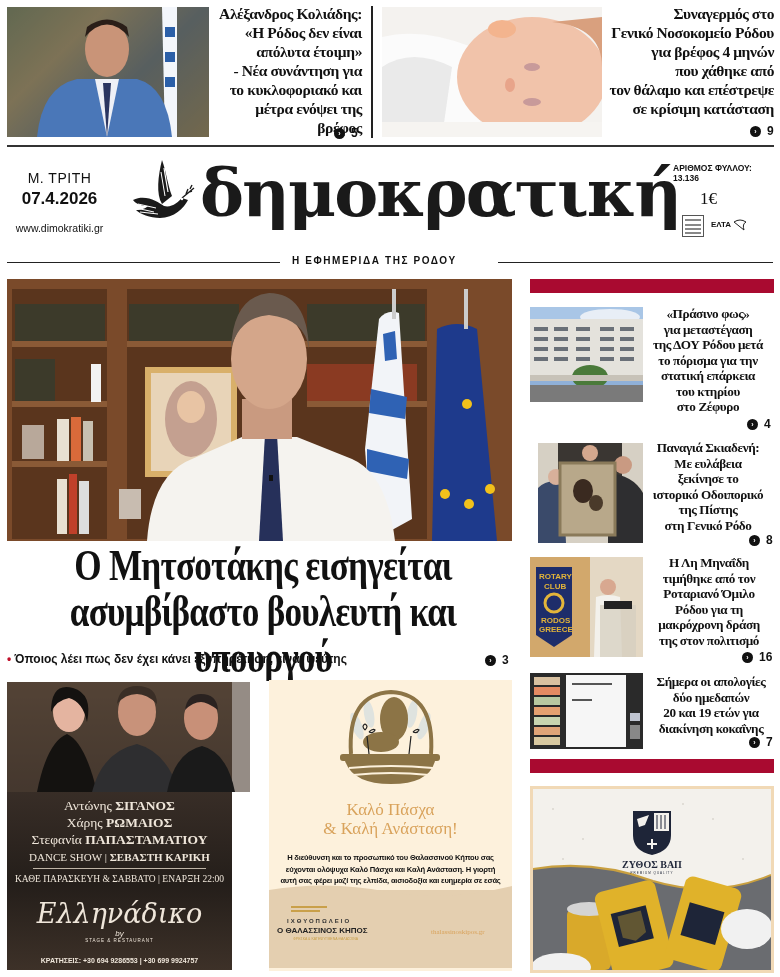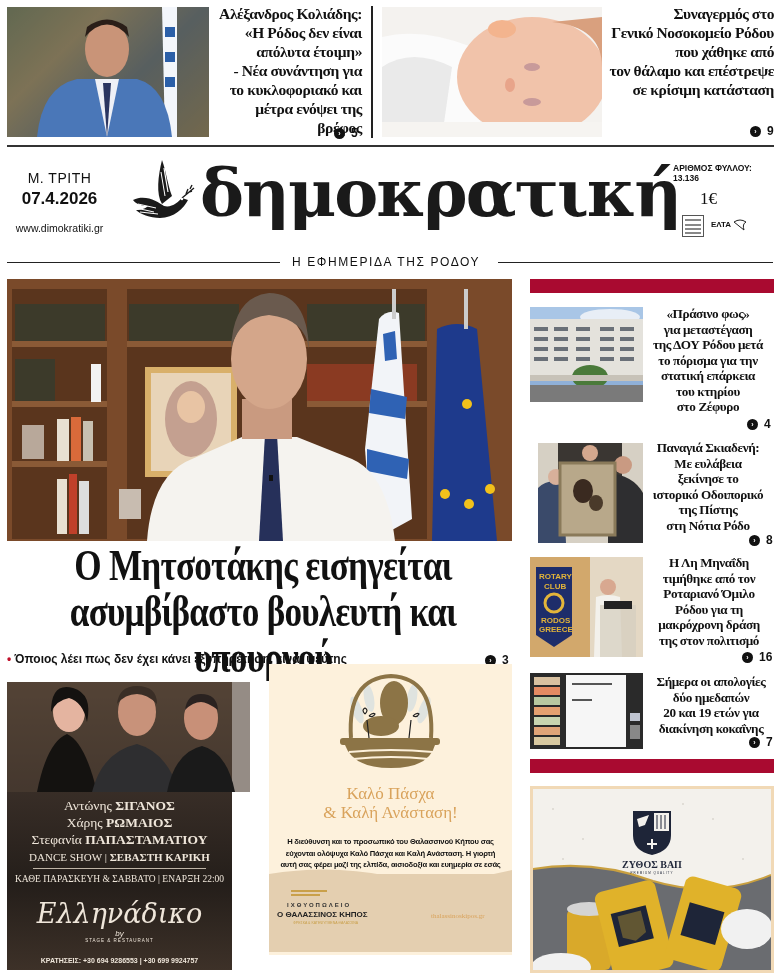--- a/index.html
+++ b/index.html
@@ -13,21 +13,21 @@
   
   .top-head { text-align: right; font-size: 15.5px; line-height: 19px; }
   .vsep { background: #222; width: 2px; }
 
   
   .hr { height: 1.5px; background: #333; }
   .date-small { font-size: 14px; letter-spacing: 0.5px; text-align: center; }
   .date-big { font-size: 17px; font-weight: bold; text-align: center; }
   .url { font-size: 10.5px; text-align: center; }
   .logo-text { font-family: "DejaVu Serif", serif; font-weight: bold; font-size: 66px; letter-spacing: -2px; color: #1a1a1a; line-height: 1; }
-  .tagline { font-size: 12px; font-weight: normal; letter-spacing: 1.6px; }
+  .tagline { font-size: 10px; font-weight: bold; letter-spacing: 1.6px; }
   .issue { font-size: 8.5px; font-weight: bold; }
   .price { font-family: "Liberation Serif", serif; font-size: 17px; }
 
   
   .main-head { font-family: "Liberation Serif", serif; font-weight: bold; font-size: 44px; line-height: 46px; text-align: center; letter-spacing: -1px; transform: scaleX(0.8); transform-origin: center; width: 640px; }
   .sub { font-size: 12px; font-weight: bold; }
   .bullet { color: #c0102a; }
 
   
   .redbar { background: #a90a30; height: 14px; }
@@ -79,20 +79,21 @@
     <path d="M170 15 Q220 20 220 60 L220 10 Z" fill="#d9a07e"></path>
     <ellipse cx="150" cy="60" rx="8" ry="4" fill="#c89a9a"></ellipse>
     <ellipse cx="150" cy="95" rx="9" ry="4" fill="#c89a9a"></ellipse>
     <ellipse cx="128" cy="78" rx="5" ry="7" fill="#e8a48a"></ellipse>
     <rect x="0" y="115" width="220" height="15" fill="#f6f4f1"></rect>
   </svg>
 </div>
 <div class="abs top-head cond" style="left:604px;top:4px;width:170px;">
   <div>Συναγερμός στο</div>
   <div>Γενικό Νοσοκομείο Ρόδου</div>
+  <div>για βρέφος 4 μηνών</div>
   <div>που χάθηκε από</div>
   <div>τον θάλαμο και επέστρεψε</div>
   <div>σε κρίσιμη κατάσταση</div>
 </div>
 <div class="abs pagebadge" style="left:750px;top:124px;">
   <span class="dot">›</span>
   <span>9</span>
 </div>
 
 <div class="abs hr" style="left:7px;top:145px;width:767px;"></div>
@@ -271,21 +272,21 @@
     <ellipse cx="58" cy="60" rx="7" ry="8" fill="#4a3a2a"></ellipse>
     <circle cx="52" cy="10" r="8" fill="#d4a88e"></circle>
   </svg>
 </div>
 <div class="abs side-head cond" style="left:647px;top:440px;width:122px;">
   <div>Παναγιά Σκιαδενή:</div>
   <div>Με ευλάβεια</div>
   <div>ξεκίνησε το</div>
   <div>ιστορικό Οδοιπορικό</div>
   <div>της Πίστης</div>
-  <div>στη Νότια Ρόδο</div>
+  <div>στη Γενικό Ρόδο</div>
 </div>
 <div class="abs pagebadge" style="left:749px;top:533px;">
   <span class="dot">›</span>
   <span>8</span>
 </div>
 
 <div class="abs photo" style="left:530px;top:557px;width:113px;height:100px;background:#caa066;">
   <svg width="113" height="100" viewBox="0 0 113 100">
     <rect width="113" height="100" fill="#d2a86c"></rect>
     <rect x="60" y="0" width="53" height="100" fill="#e4d8c4"></rect>
@@ -370,21 +371,21 @@
     <span>DANCE SHOW</span> | <b>ΣΕΒΑΣΤΗ ΚΑΡΙΚΗ</b>
   </div>
   <div style="height:1px;background:#bfb4a6;margin:5px 26px;"></div>
   <div style="font-size:9.5px;font-family:'Liberation Serif',serif;">ΚΑΘΕ ΠΑΡΑΣΚΕΥΗ &amp; ΣΑΒΒΑΤΟ  |  ΕΝΑΡΞΗ 22:00</div>
   <div style="font-size:27px;font-family:'DejaVu Serif',serif;font-style:italic;margin-top:14px;">Ελληνάδικο</div>
   <div style="font-size:8px;font-style:italic;">by</div>
   <div style="font-size:4.5px;letter-spacing:1px;">STAGE &amp; RESTAURANT</div>
   <div style="font-size:7px;margin-top:14px;font-weight:bold;">ΚΡΑΤΗΣΕΙΣ: +30 694 9286553  |  +30 699 9924757</div>
 </div>
 
-<div class="abs ad2" style="left:269px;top:664px;width:243px;height:291px;">
+<div class="abs ad2" style="left:269px;top:680px;width:243px;height:291px;">
   <svg width="243" height="100" viewBox="0 0 243 100" style="display:block;margin-top:4px;">
     <g fill="#dfe3df">
         <ellipse cx="88" cy="42" rx="5" ry="14" transform="rotate(-20 88 42)"></ellipse>
         <ellipse cx="100" cy="30" rx="5" ry="14" transform="rotate(-10 100 30)"></ellipse>
         <ellipse cx="155" cy="42" rx="5" ry="14" transform="rotate(20 155 42)"></ellipse>
         <ellipse cx="143" cy="30" rx="5" ry="14" transform="rotate(10 143 30)"></ellipse>
       </g>
     <path d="M82 70 Q78 10 122 8 Q166 10 162 70" fill="none" stroke="#8c7446" stroke-width="4"></path>
     <ellipse cx="125" cy="35" rx="14" ry="22" fill="#8c7446"></ellipse>
     <ellipse cx="112" cy="58" rx="18" ry="10" fill="#8c7446"></ellipse>

